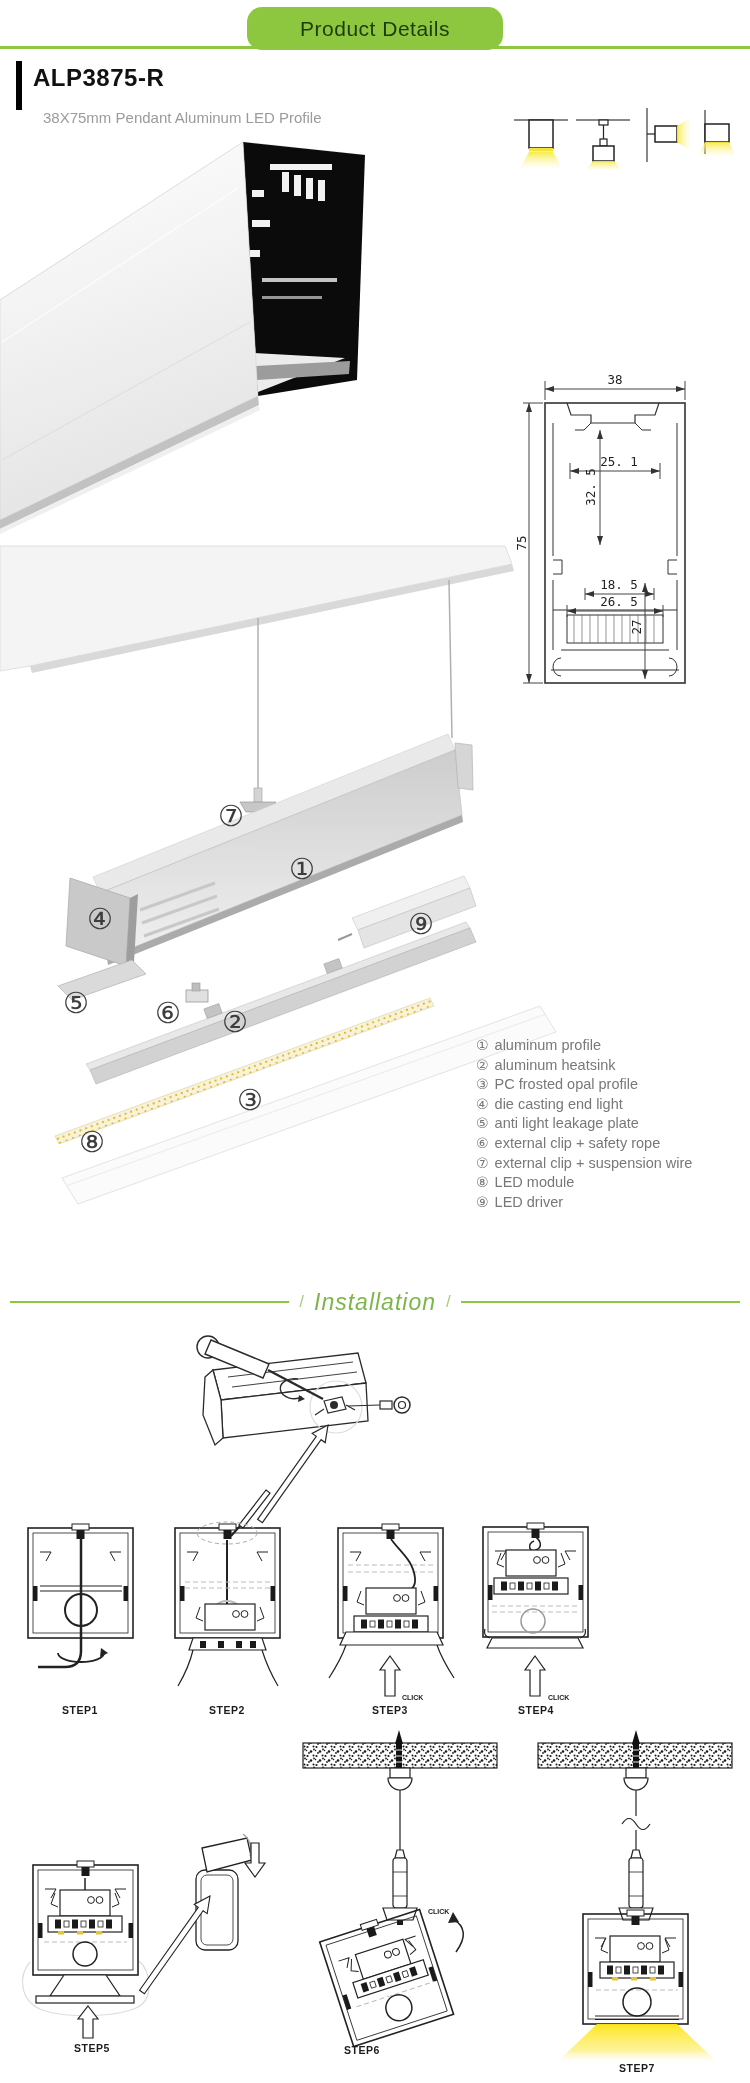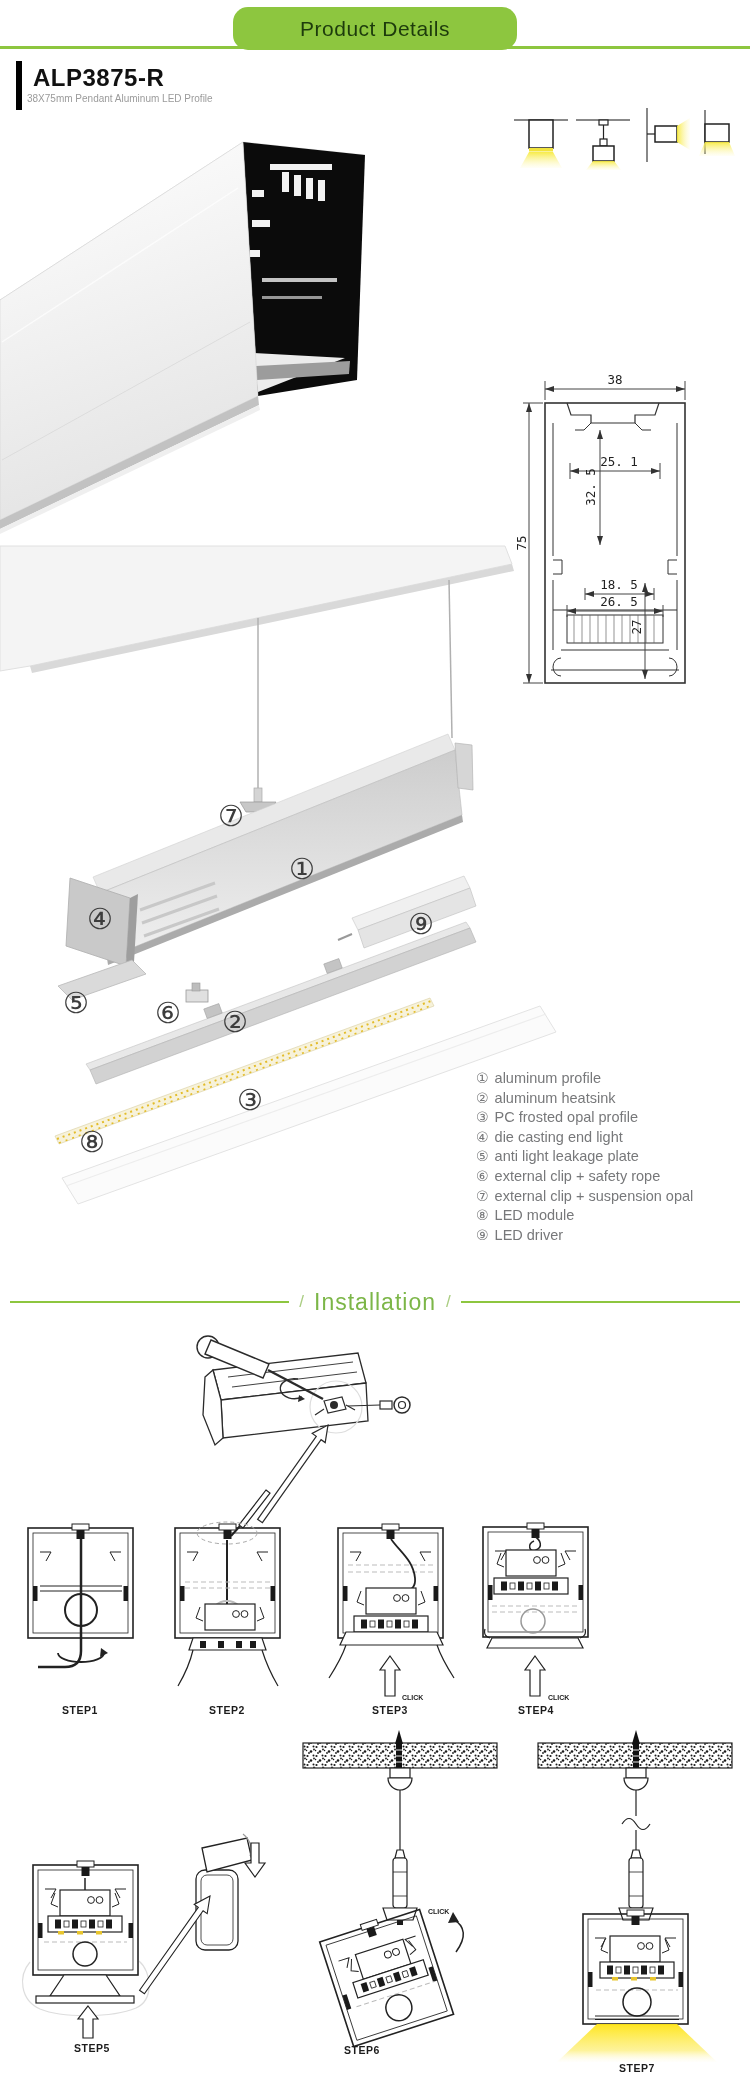--- a/index.html
+++ b/index.html
@@ -2,38 +2,38 @@
 <html style="--green: #8dc63f; --banner-text: #1d3b0c; --heading-green: #7cb648; --heading-slash: #aacd82; --title-black: #111111; --subtitle-gray: #9b9b9b; --list-gray: #77787a; --line-art: #222222; --beam-yellow: #ffe412; --led-yellow: #e8c52e;"><head>
 <meta charset="utf-8">
 <style>
   :root{ --green:#8dc63f; }
   html,body{margin:0;padding:0;background:#fff;}
   body{font-family:"Liberation Sans",sans-serif;}
   .page{position:relative;width:750px;height:2083px;margin:0 auto;background:#fff;overflow:hidden;}
   .abs{position:absolute;}
   
   .banner-line{position:absolute;top:46px;left:0;width:750px;height:3px;background:var(--green);}
-  .banner-tab{position:absolute;top:7px;left:50%;transform:translateX(-50%);width:284px;height:43px;
+  .banner-tab{position:absolute;top:7px;left:50%;transform:translateX(-50%);width:256px;height:43px;
     background:var(--green);border-radius:15px;display:flex;align-items:center;justify-content:center;
     font-size:21px;color:var(--banner-text);letter-spacing:.5px;}
   
   .title-bar{position:absolute;left:16px;top:61px;width:6px;height:49px;background:#000;}
   .model{position:absolute;left:29px;top:60px;font-size:24px;font-weight:bold;color:var(--title-black);letter-spacing:.5px;margin:4px;}
-  .subtitle{position:absolute;left:27px;top:93px;font-size:10px;color:var(--subtitle-gray);margin:0;}
+  .subtitle{position:absolute;left:27px;top:93px;font-size:15px;color:var(--subtitle-gray);margin:16px;}
   
-  .parts-list{position:absolute;left:476px;top:1069px;margin:0;padding:0;list-style:none;
+  .parts-list{position:absolute;left:476px;top:1036px;margin:0;padding:0;list-style:none;
     font-size:14.5px;color:var(--list-gray);line-height:19.6px;}
   .parts-list .pn{font-family:"DejaVu Sans",sans-serif;margin-right:6px;font-size:14px;}
   
   .install-head{position:absolute;top:1288px;left:0;width:750px;height:28px;display:flex;align-items:center;}
   .install-head .rule{flex:1;height:0;border-top:2px solid var(--green);}
   .install-head .rule.left{margin-left:10px;}
   .install-head .rule.right{margin-right:10px;}
   .install-head .slash{color:var(--heading-slash);font-size:17px;margin:0 10px;}
-  .install-head .word{color:var(--heading-green);font-size:23px;letter-spacing:1px;}
+  .install-head .word{color:var(--heading-green);font-size:23px;letter-spacing:1px;font-style:italic;}
   svg{display:block;}
   svg text.steplabel{font-family:"Liberation Sans",sans-serif;font-weight:bold;font-size:10.5px;fill:#1c1c1c;letter-spacing:.5px;}
   svg text.click{font-family:"Liberation Sans",sans-serif;font-weight:bold;font-size:7px;fill:#1c1c1c;}
   svg text.dim{font-family:"DejaVu Sans Mono",monospace;font-size:12.5px;fill:#222;}
   svg text.marker{font-family:"DejaVu Sans",sans-serif;font-size:29px;fill:#3d3d3d;}
 </style>
 </head>
 <body>
 
 <div class="page">
@@ -237,21 +237,21 @@
     <text class="marker" x="250" y="572" text-anchor="middle">③</text>
   </svg>
 
   <ul class="parts-list">
     <li><span class="pn">①</span><span>aluminum profile</span></li>
     <li><span class="pn">②</span><span>aluminum heatsink</span></li>
     <li><span class="pn">③</span><span>PC frosted opal profile</span></li>
     <li><span class="pn">④</span><span>die casting end light</span></li>
     <li><span class="pn">⑤</span><span>anti light leakage plate</span></li>
     <li><span class="pn">⑥</span><span>external clip + safety rope</span></li>
-    <li><span class="pn">⑦</span><span>external clip + suspension opal</span></li>
+    <li><span class="pn">⑦</span><span>external clip + suspension wire</span></li>
     <li><span class="pn">⑧</span><span>LED module</span></li>
     <li><span class="pn">⑨</span><span>LED driver</span></li>
   </ul>
 
   <div class="install-head">
     <div class="rule left"></div>
     <span class="slash">/</span>
     <span class="word">Installation</span>
     <span class="slash">/</span>
     <div class="rule right"></div>

